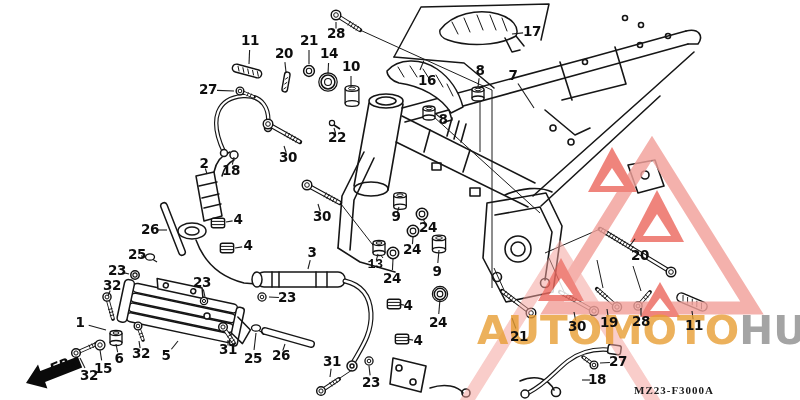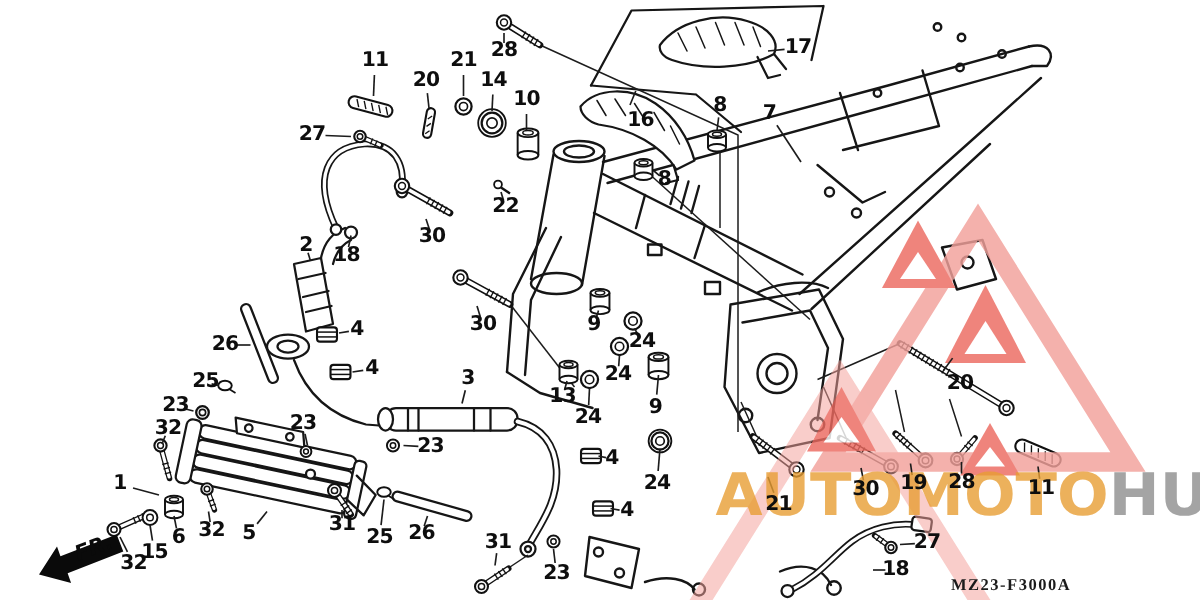--- a/index.html
+++ b/index.html
@@ -468,21 +468,21 @@
       <div class="callout" style="left: 337px; top: 138px;">22</div>
       <div class="callout" style="left: 322px; top: 217px;">30</div>
       <div class="callout" style="left: 150px; top: 230px;">26</div>
       <div class="callout" style="left: 238px; top: 220px;">4</div>
       <div class="callout" style="left: 248px; top: 246px;">4</div>
       <div class="callout" style="left: 137px; top: 255px;">25</div>
       <div class="callout" style="left: 117px; top: 271px;">23</div>
       <div class="callout" style="left: 396px; top: 217px;">9</div>
       <div class="callout" style="left: 428px; top: 228px;">24</div>
       <div class="callout" style="left: 412px; top: 250px;">24</div>
-      <div class="callout" style="left: 375px; top: 265px;">13</div>
+      <div class="callout" style="left: 375px; top: 265px; font-family: Liberation Mono, monospace;">13</div>
       <div class="callout" style="left: 392px; top: 279px;">24</div>
       <div class="callout" style="left: 437px; top: 272px;">9</div>
       <div class="callout" style="left: 312px; top: 253px;">3</div>
       <div class="callout" style="left: 287px; top: 298px;">23</div>
       <div class="callout" style="left: 202px; top: 283px;">23</div>
       <div class="callout" style="left: 112px; top: 286px;">32</div>
       <div class="callout" style="left: 80px; top: 323px;">1</div>
       <div class="callout" style="left: 89px; top: 376px;">32</div>
       <div class="callout" style="left: 103px; top: 369px;">15</div>
       <div class="callout" style="left: 119px; top: 359px;">6</div>

